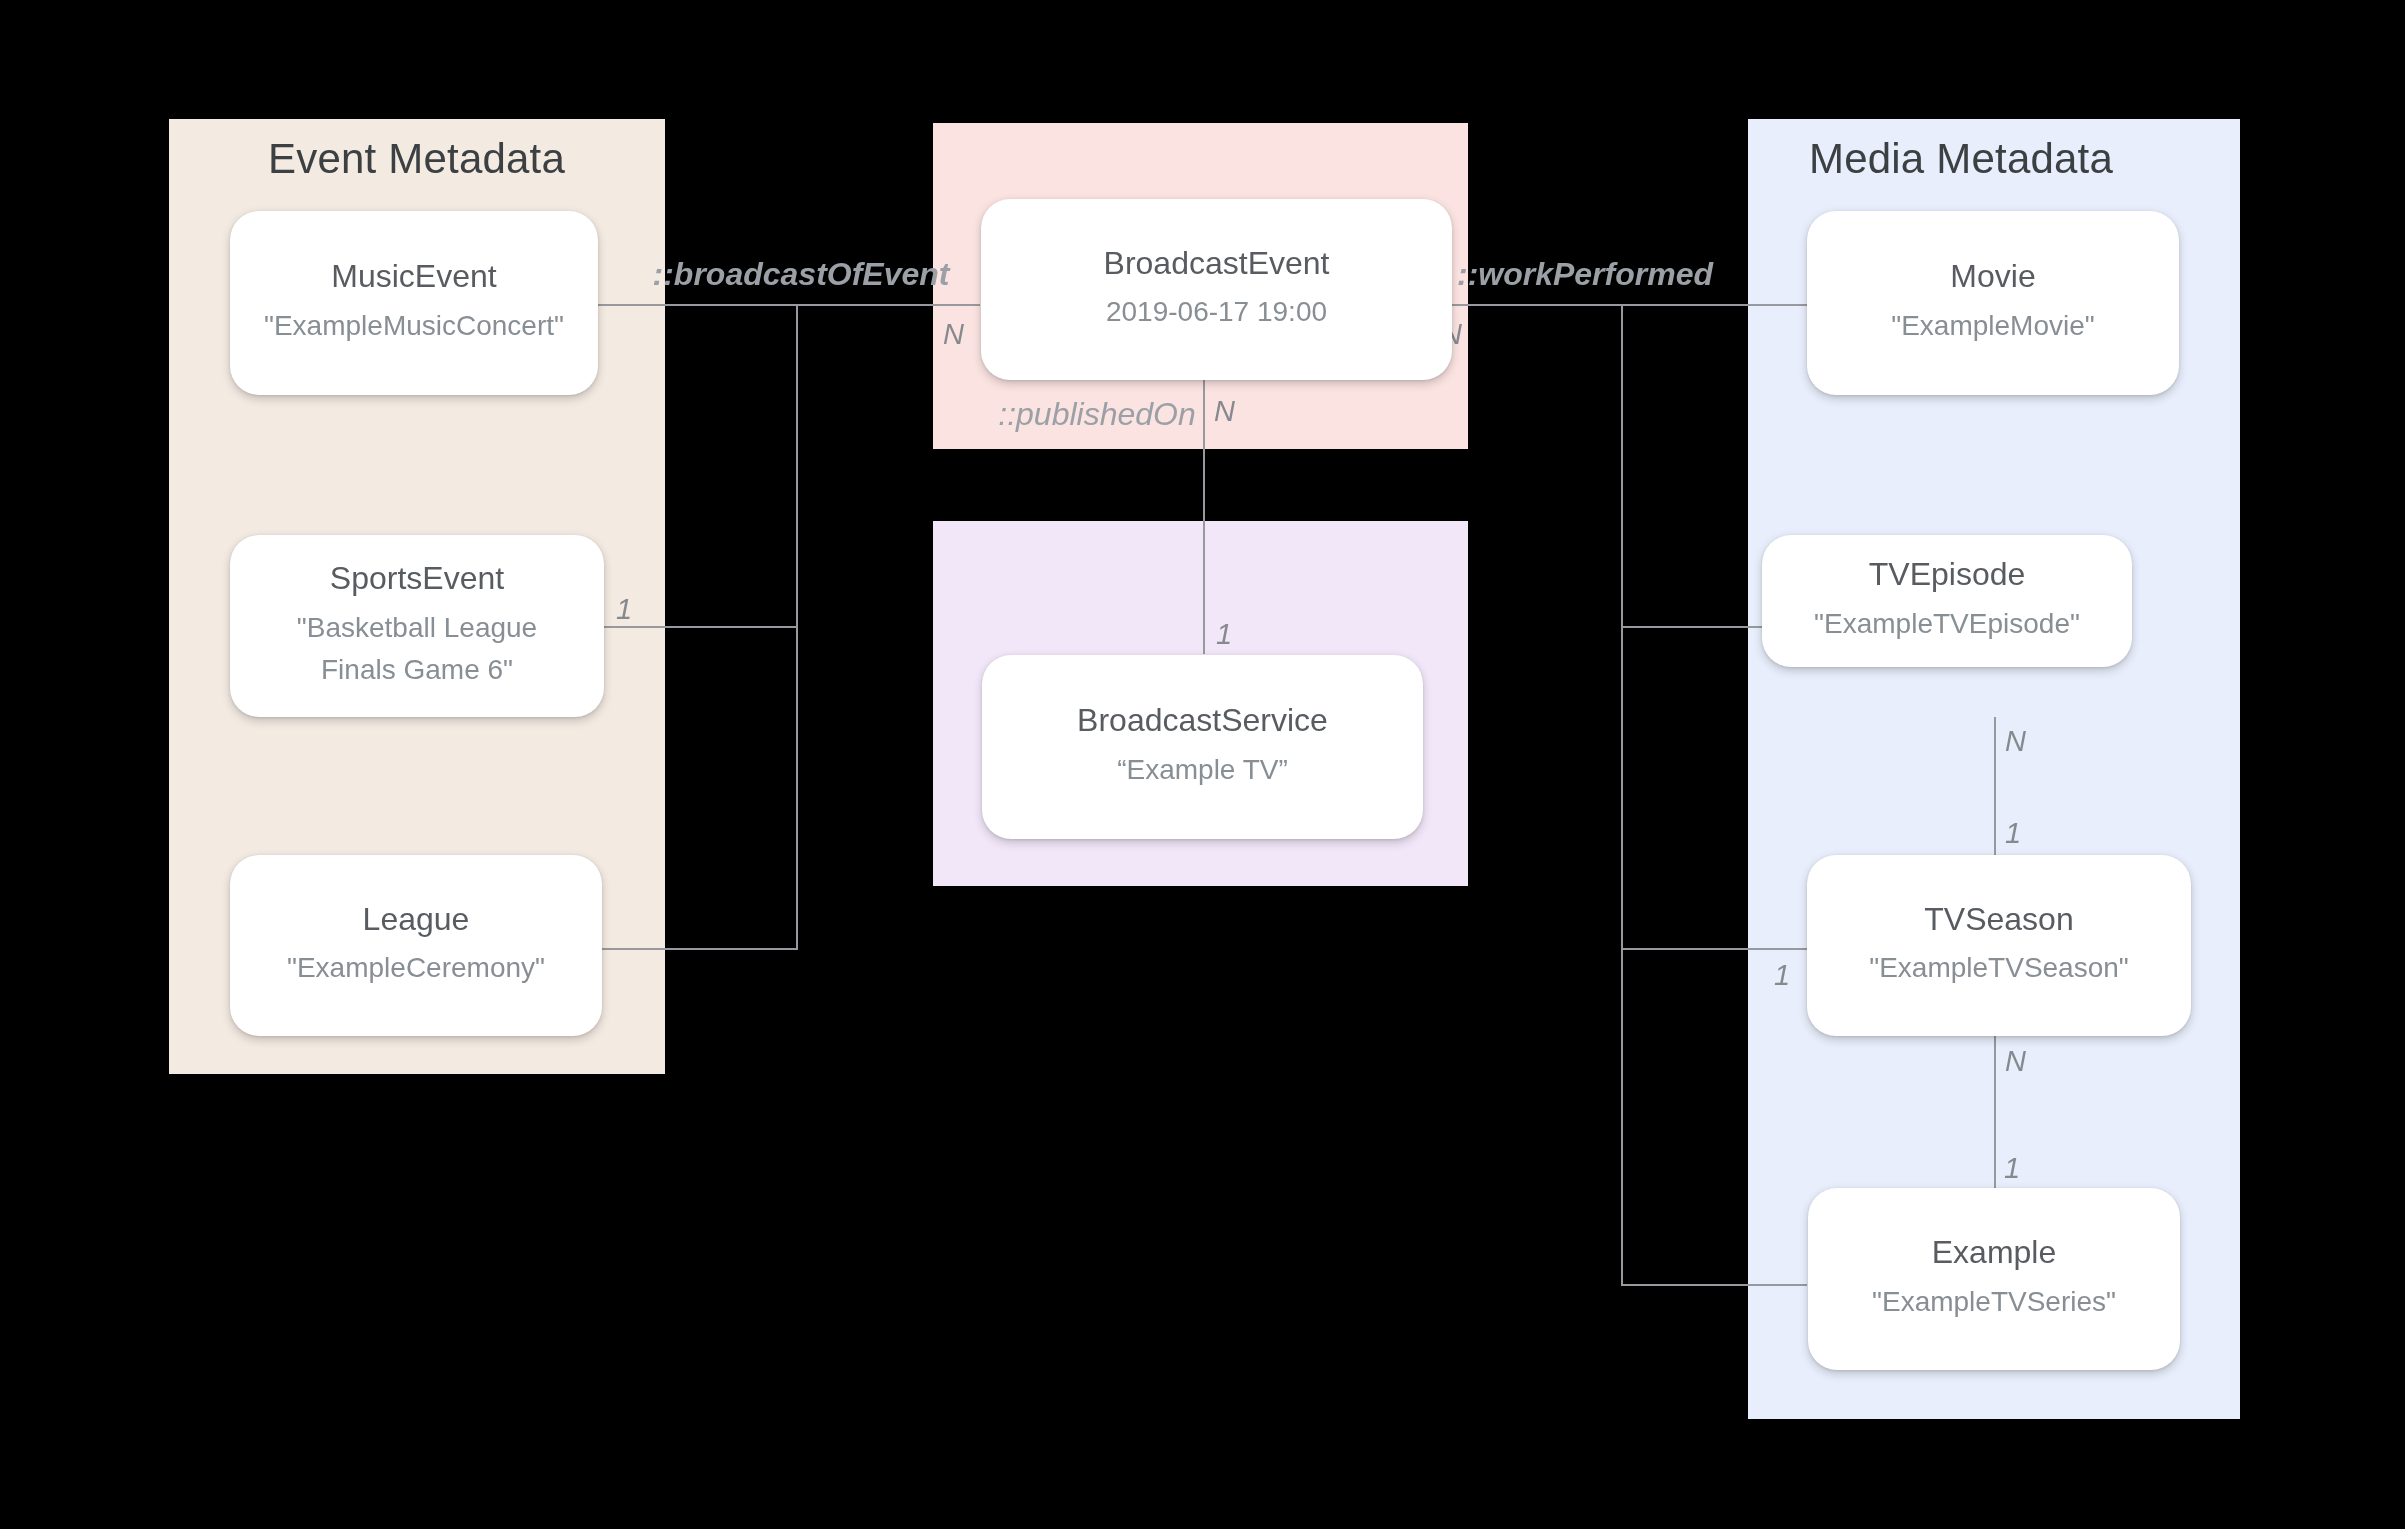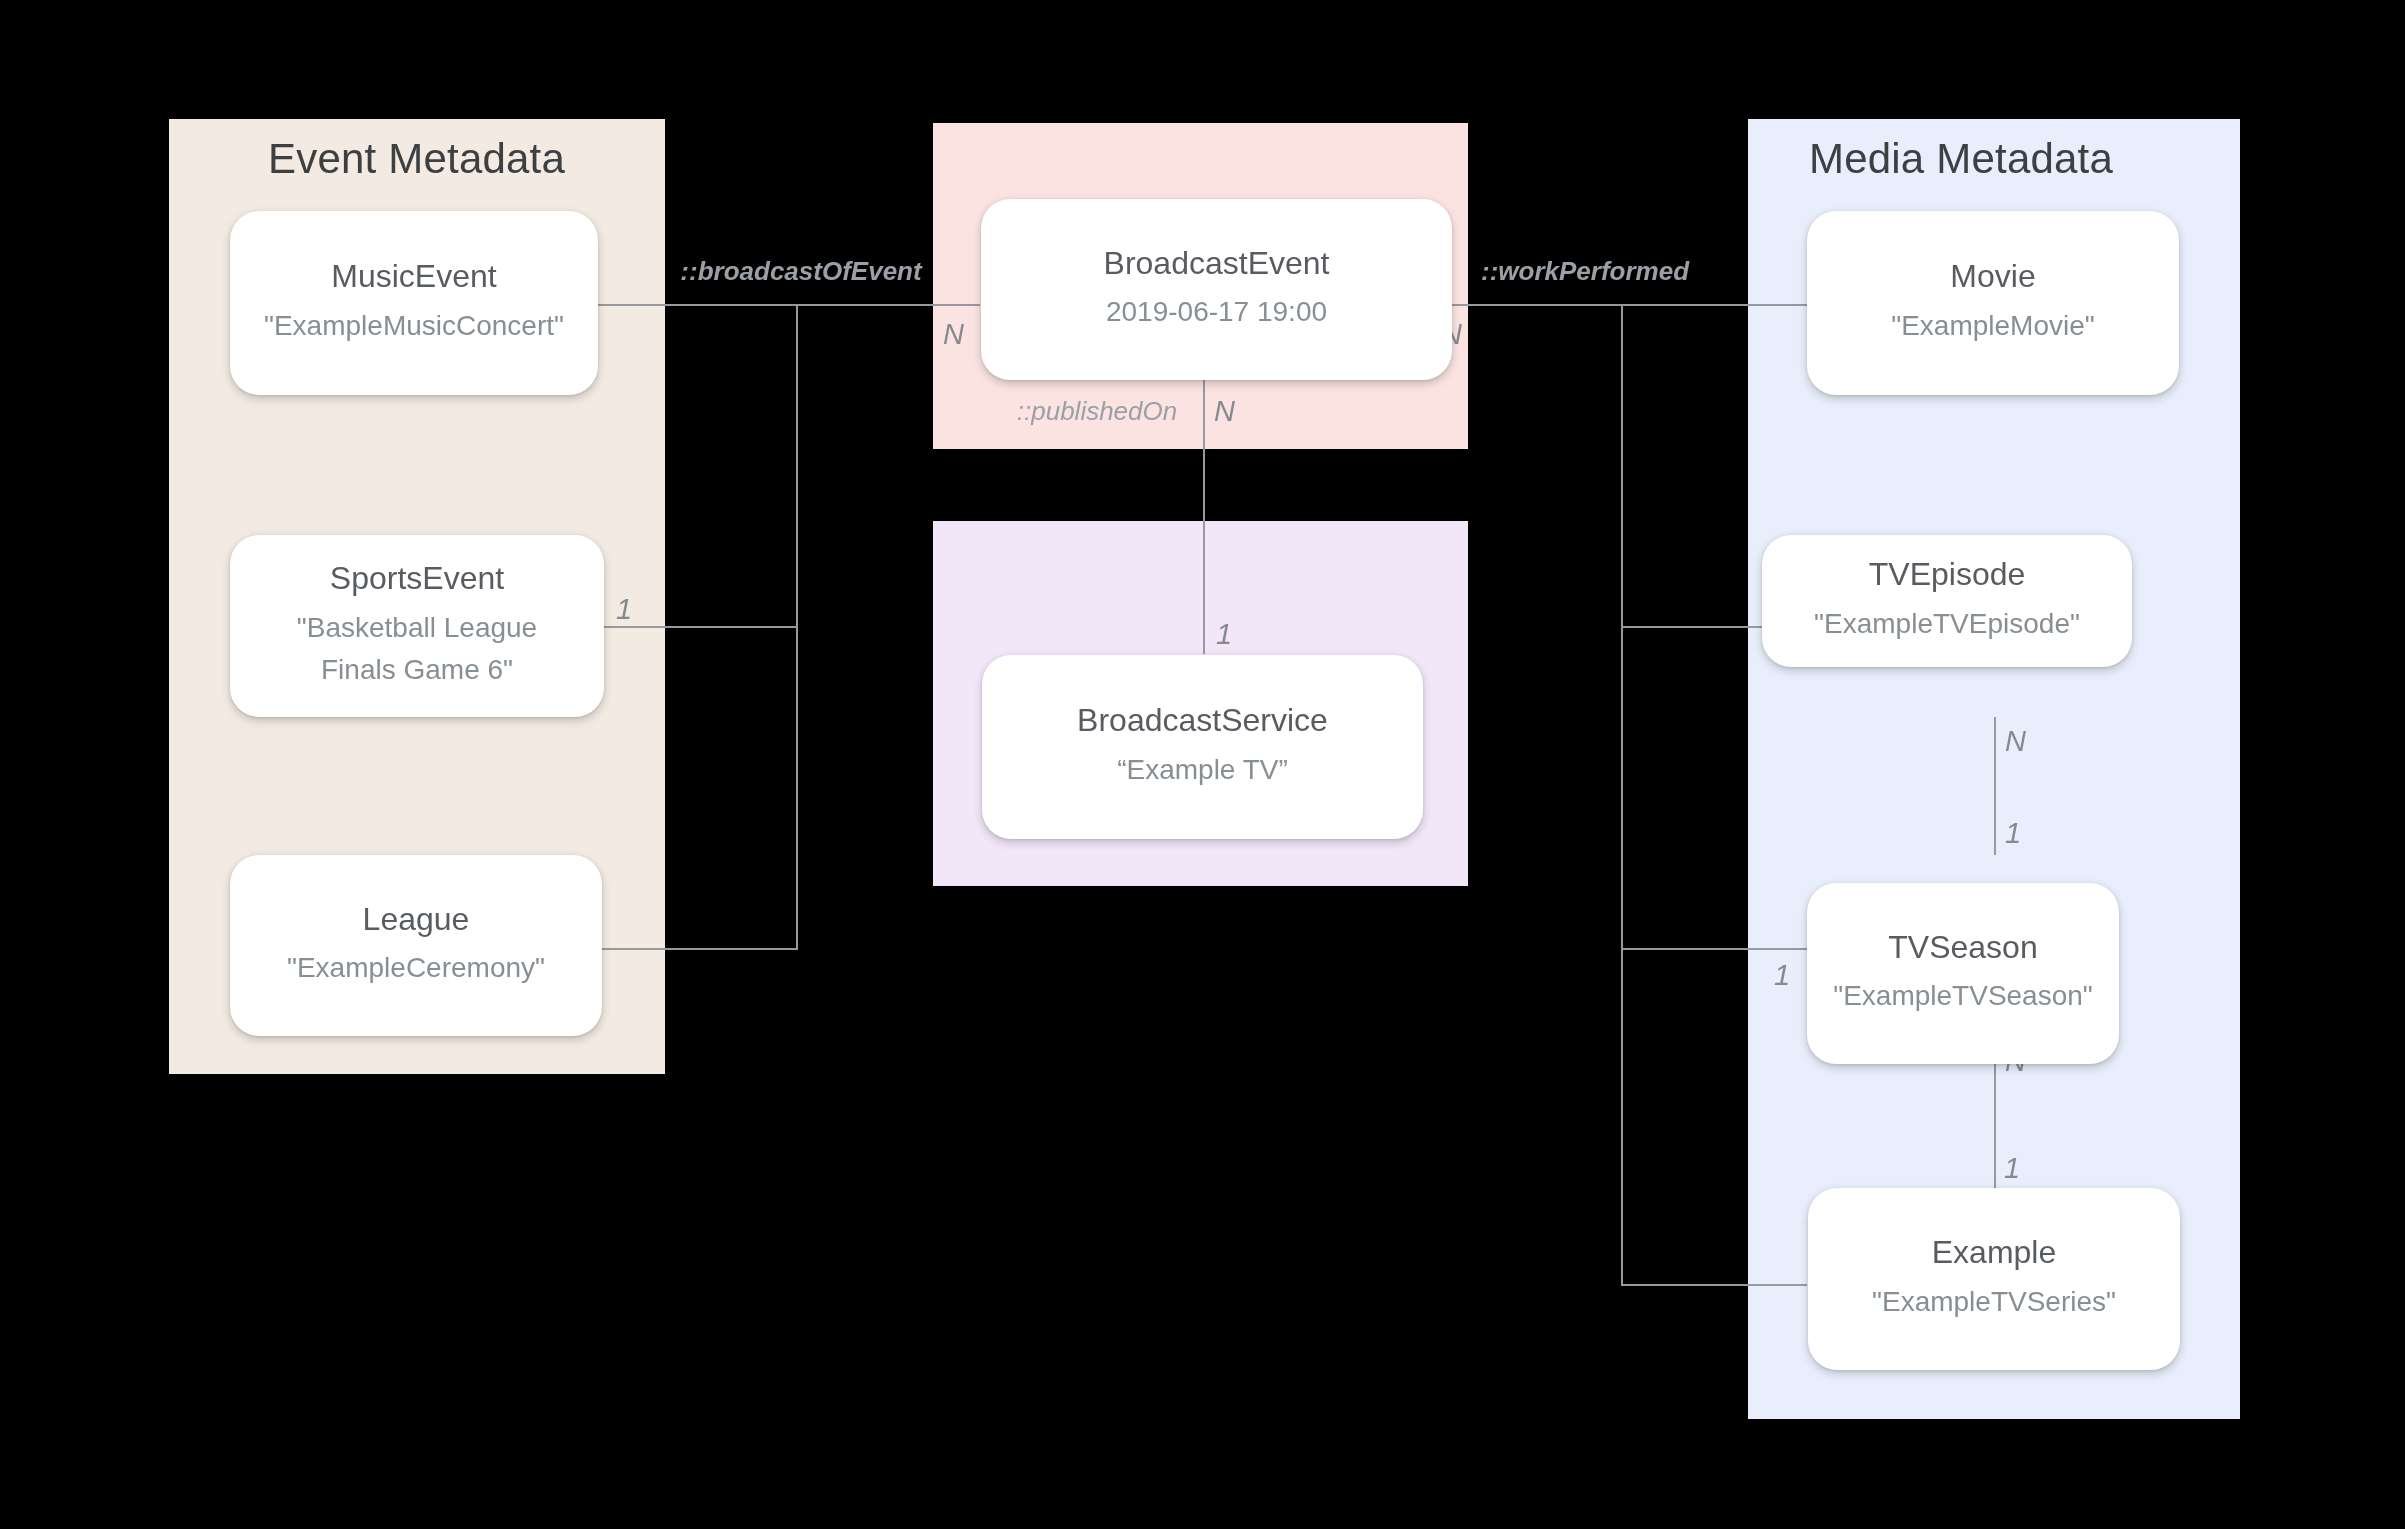--- a/index.html
+++ b/index.html
@@ -66,26 +66,26 @@
   }
   .node-title{font-size:32px;color:var(--node-title);line-height:1.1;}
   .node-value{font-size:28px;color:var(--node-value);line-height:1.5;}
   .n-music{left:230px;top:211px;width:368px;height:184px;}
   .n-sports{left:230px;top:535px;width:374px;height:182px;}
   .n-event{left:230px;top:855px;width:372px;height:181px;}
   .n-bevent{left:981px;top:199px;width:471px;height:181px;}
   .n-bservice{left:982px;top:655px;width:441px;height:184px;text-align:center;}
   .n-movie{left:1807px;top:211px;width:372px;height:184px;}
   .n-episode{left:1762px;top:535px;width:370px;height:132px;}
-  .n-season{left:1807px;top:855px;width:312px;height:181px;margin-top:28px;}
+  .n-season{left:1807px;top:855px;width:384px;height:181px;}
   .n-series{left:1808px;top:1188px;width:372px;height:182px;}
   
   .edge-label{
     position:absolute;
-    font-size:26px;font-style:italic;font-weight:600;
+    font-size:32px;font-style:italic;font-weight:600;
     color:var(--edge-label);
     transform:translateX(-50%);
     white-space:nowrap;
   }
   .el-broadcast{left:801px;top:256px;}
   .el-work{left:1585px;top:256px;}
   .el-published{left:1097px;top:396px;font-weight:500;}
   .card{
     position:absolute;
     font-size:29px;font-style:italic;

